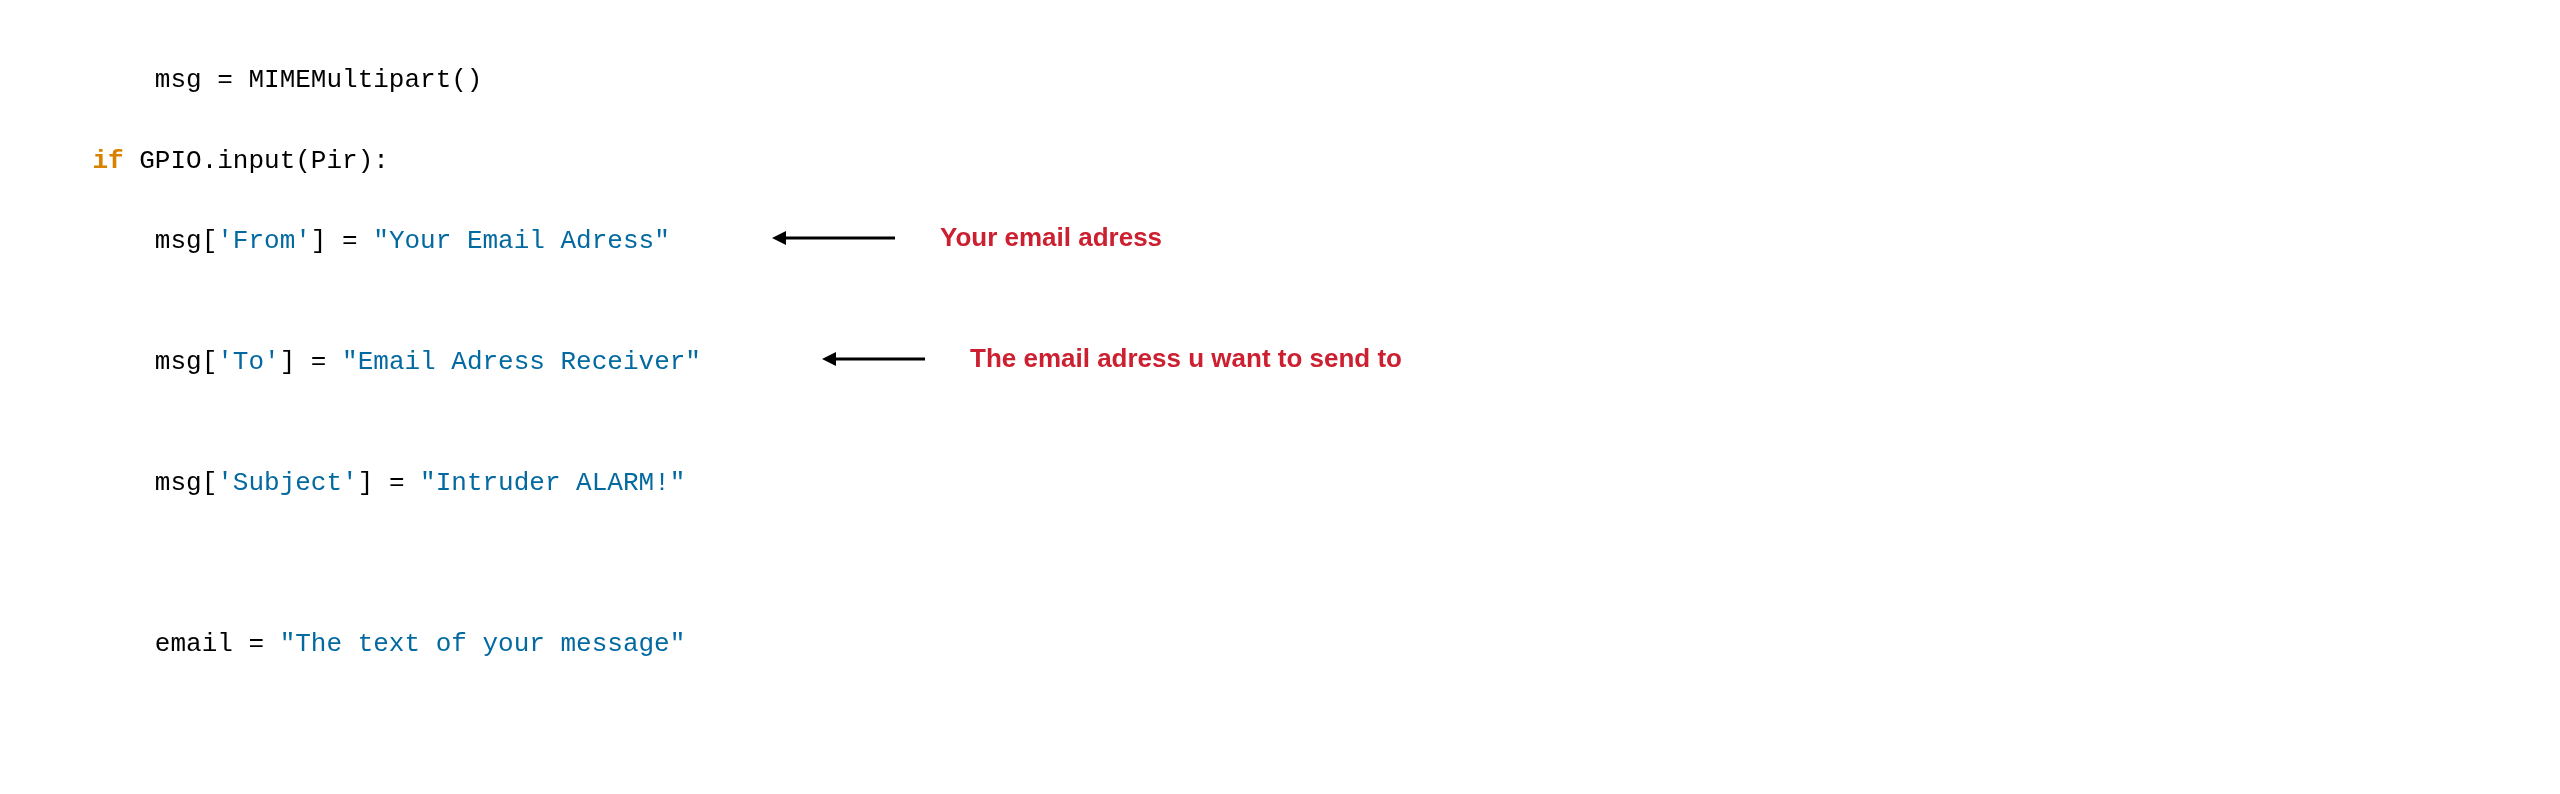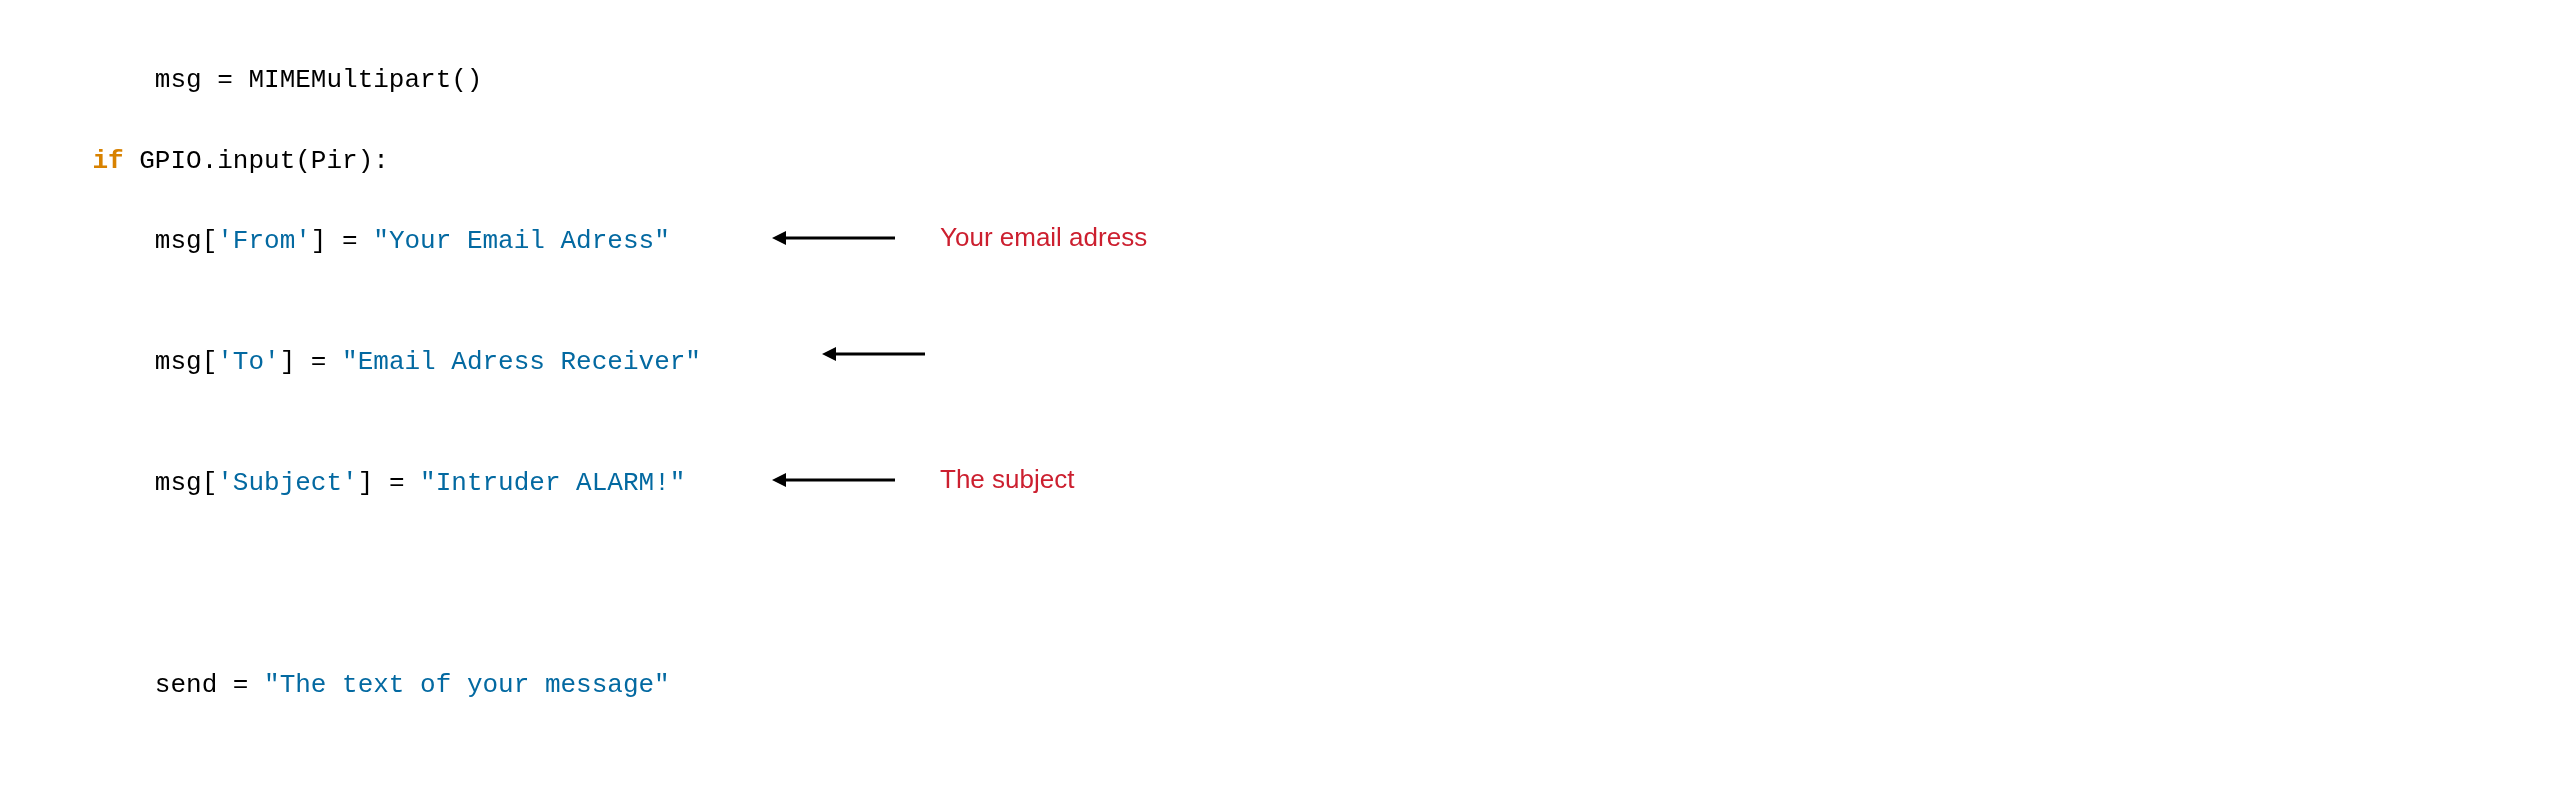--- a/index.html
+++ b/index.html
@@ -22,20 +22,21 @@
 
   .line { position: relative; }
   .anno {
     position: absolute;
     top: 0;
     display: flex;
     align-items: center;
     font-family: "Segoe UI", Arial, sans-serif;
     font-size: 26px;
     color: #cc1f2f;
+    font-weight: bold;
   }
   .anno .arrow {
     display: inline-block;
     margin-right: 40px;
   }
   .anno .arrow svg { display: block; }
   .anno .label { white-space: normal; max-width: 1200px; line-height: 1.3; }
 </style>
 </head>
 <body>
@@ -51,33 +52,27 @@
           </svg></span>
     <span class="label">Your email adress</span>
   </div>
 </div>
 <div class="line"><span>        msg[</span><span class="str">'To'</span><span>] = </span><span class="str">"Email Adress Receiver"</span>
   <div class="anno" style="left:790px;">
     <span class="arrow"><svg width="110" height="24">
             <line x1="10" y1="12" x2="105" y2="12" stroke="#000" stroke-width="3"></line>
             <polygon points="2,12 16,5 16,19" fill="#000"></polygon>
           </svg></span>
+    <span class="label">The email adress u want to send to</span>
   </div>
 </div>
 <div class="line"><span>        msg[</span><span class="str">'Subject'</span><span>] = </span><span class="str">"Intruder ALARM!"</span>
-  <div class="anno" style="left:740px;">
-    <span class="arrow"><svg width="130" height="24">
-            <line x1="10" y1="12" x2="125" y2="12" stroke="#000" stroke-width="3"></line>
-            <polygon points="2,12 16,5 16,19" fill="#000"></polygon>
-          </svg></span>
-    <span class="label">The subject</span>
-  </div>
 </div>
 <div class="line">&nbsp;</div>
-<div class="line"><span>        send = </span><span class="str">"The text of your message"</span></div>
+<div class="line"><span>        email = </span><span class="str">"The text of your message"</span></div>
 
 
 
 
 
 
 
 
 
 </div>

